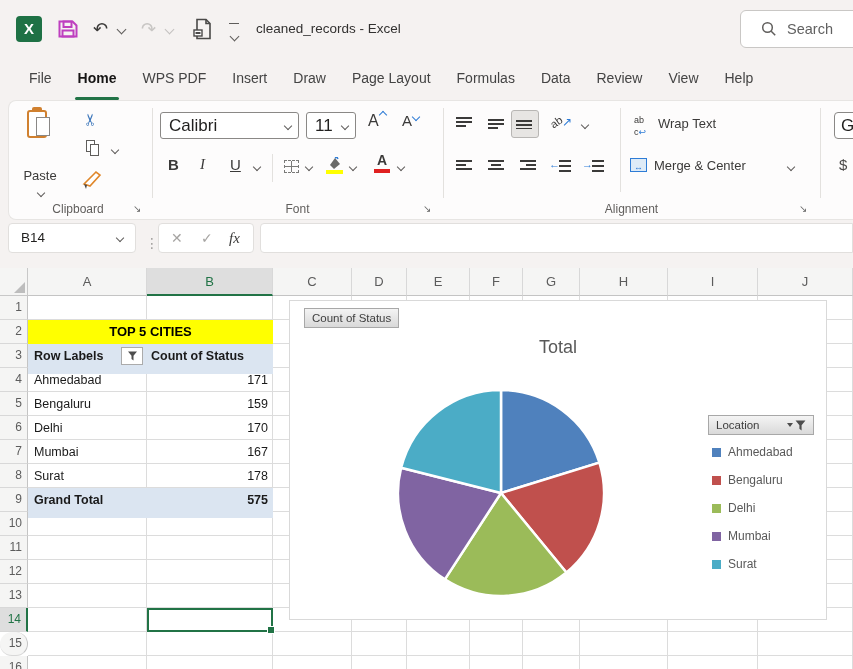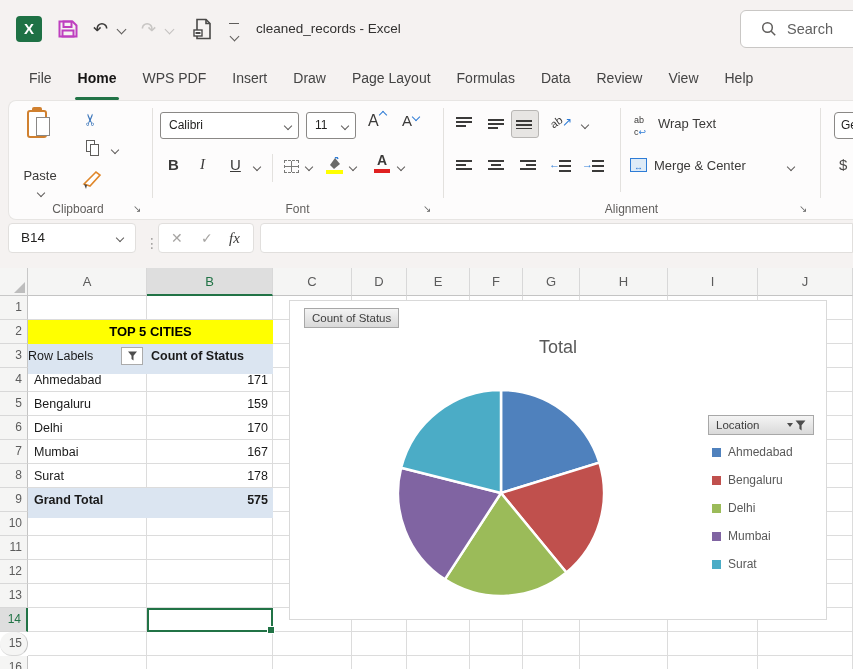--- a/index.html
+++ b/index.html
@@ -21,21 +21,21 @@
   #tabsrow{position:absolute;left:0;top:58px;width:853px;height:42px;background:#F5F2F1;display:flex;padding-left:16px;box-sizing:border-box;}
   .tab{position:relative;height:42px;line-height:40px;padding:0 13px;font-size:14px;color:#444;cursor:default;white-space:nowrap;}
   .tab.active{color:#161514;font-weight:700;}
   .tab.active::after{content:"";position:absolute;left:10px;right:10px;bottom:0;height:3px;background:#217346;border-radius:2px;}
   
   #ribbon{position:absolute;left:0;top:100px;width:853px;height:122px;background:#F5F2F1;}
   #ribbonPanel{position:absolute;left:8px;top:0;width:845px;height:120px;background:#FDFCFC;border:1px solid #E7E5E3;border-right:none;border-radius:8px 0 0 8px;box-sizing:border-box;}
   .gsep{position:absolute;top:8px;height:90px;width:1px;background:#E3E1DE;}
   .glabel{position:absolute;top:102px;font-size:12px;color:#605e5c;text-align:center;}
   .launcher{position:absolute;top:103px;font-size:10px;color:#666;line-height:12px;}
-  .combo{position:absolute;background:#fff;border:1px solid #8A8886;border-radius:3px;box-sizing:border-box;font-size:12px;color:#201f1e;}
+  .combo{position:absolute;background:#fff;border:1px solid #8A8886;border-radius:3px;box-sizing:border-box;font-size:17px;color:#201f1e;}
   .combo .cv{position:absolute;right:7px;top:10px;}
   .cv{display:inline-block;width:5px;height:5px;border-right:1.4px solid #5f5d5b;border-bottom:1.4px solid #5f5d5b;transform:rotate(45deg);}
   .cv.up{transform:rotate(-135deg);}
   .cv.blue{border-color:#2E7CD6;}
   .ribtxt{font-size:13px;color:#3b3a39;}
   
   .bars{position:absolute;width:16px;height:12px;}
   .bars.vt{background:linear-gradient(#3b3a39,#3b3a39) 0 0/16px 2px no-repeat,linear-gradient(#3b3a39,#3b3a39) 0 4px/16px 2px no-repeat,linear-gradient(#3b3a39,#3b3a39) 0 8px/10px 2px no-repeat;}
   .bars.vm{background:linear-gradient(#3b3a39,#3b3a39) 0 2px/16px 2px no-repeat,linear-gradient(#3b3a39,#3b3a39) 0 6px/16px 2px no-repeat,linear-gradient(#3b3a39,#3b3a39) 0 10px/10px 2px no-repeat;}
   .bars.vb{background:linear-gradient(#3b3a39,#3b3a39) 0 3px/16px 2px no-repeat,linear-gradient(#3b3a39,#3b3a39) 0 7px/16px 2px no-repeat,linear-gradient(#3b3a39,#3b3a39) 0 11px/16px 2px no-repeat;}
@@ -55,21 +55,21 @@
   #corner .tri{position:absolute;right:2px;bottom:2px;width:0;height:0;border-left:11px solid transparent;border-bottom:11px solid #BDBDBD;}
   .colh{position:absolute;top:0;height:28px;background:#F5F5F4;border-right:1px solid #D8D8D8;border-bottom:1px solid #C4C4C4;box-sizing:border-box;
         text-align:center;line-height:27px;font-size:13px;color:#5C5C5C;}
   .colh.sel{background:#DEDEDE;color:#217346;border-bottom:2px solid #217346;}
   .rowh{position:absolute;left:0;width:28px;background:#F5F5F4;border-right:1px solid #C4C4C4;border-bottom:1px solid #D8D8D8;box-sizing:border-box;
         text-align:right;padding-right:5px;font-size:12px;color:#5C5C5C;line-height:23px;}
   .rowh.sel{background:#DEDEDE;color:#217346;border-right:2px solid #217346;}
   .vline,.hline{position:absolute;background:#DCDCDC;}
   .pv{position:absolute;height:30px;line-height:24px;font-size:12.5px;color:#1a1a1a;white-space:nowrap;overflow:hidden;box-sizing:border-box;}
   #pvTitle{left:28px;top:52px;width:245px;background:#FFFF00;font-weight:700;font-size:13px;text-align:center;color:#000;}
-  #pvH1{left:28px;top:76px;width:119px;background:#DBE5F1;font-weight:400;padding-left:0;}
+  #pvH1{left:28px;top:76px;width:119px;background:#DBE5F1;font-weight:700;padding-left:6px;}
   #pvH2{left:147px;top:76px;width:126px;background:#DBE5F1;font-weight:700;padding-left:4px;}
   #pvFilter{position:absolute;left:121px;top:79px;width:22px;height:18px;background:#fff;border:1px solid #ABABAB;box-sizing:border-box;display:flex;align-items:center;justify-content:center;}
   #pvG1{left:28px;top:220px;width:119px;background:#DBE5F1;font-weight:700;padding-left:6px;}
   #pvG2{left:147px;top:220px;width:126px;background:#DBE5F1;font-weight:700;text-align:right;padding-right:5px;}
   .pv-label{left:28px;width:119px;padding-left:6px;}
   .pv-val{left:147px;width:126px;text-align:right;padding-right:5px;}
   #selBox{position:absolute;left:147px;top:340px;width:126px;height:24px;border:2px solid #217346;box-sizing:border-box;background:transparent;}
   #selBox .handle{position:absolute;right:-4px;bottom:-4px;width:6px;height:6px;background:#217346;border:1px solid #fff;}
   
   #chart{position:absolute;left:289px;top:32px;width:538px;height:320px;background:#fff;border:1px solid #D9D9D9;box-sizing:border-box;}

